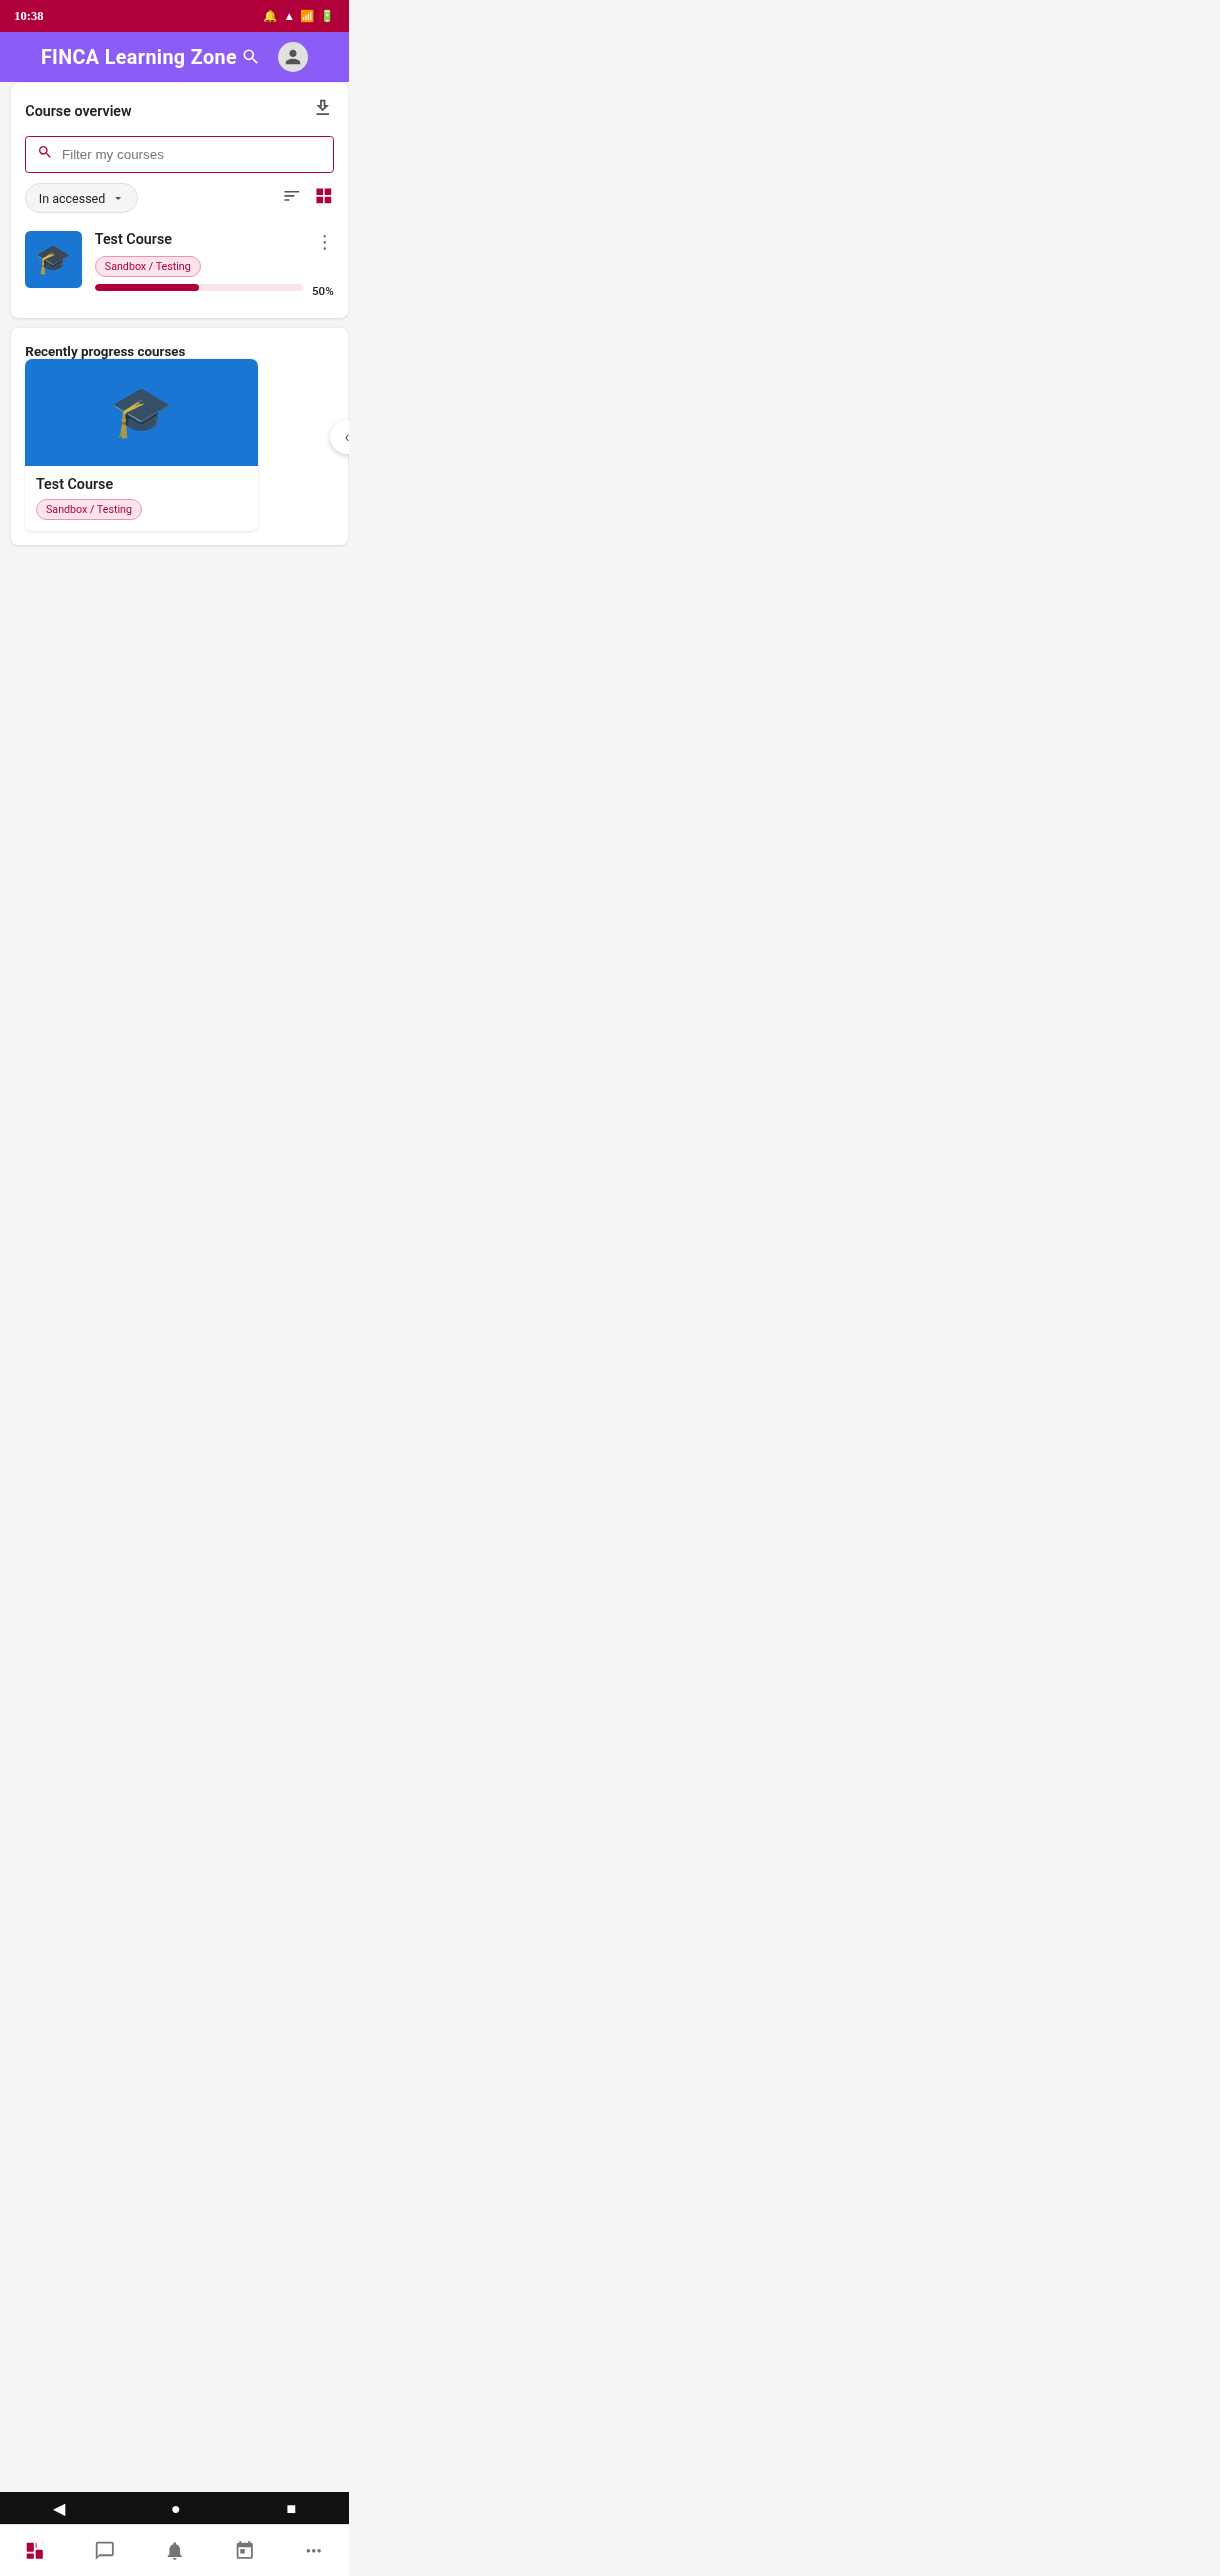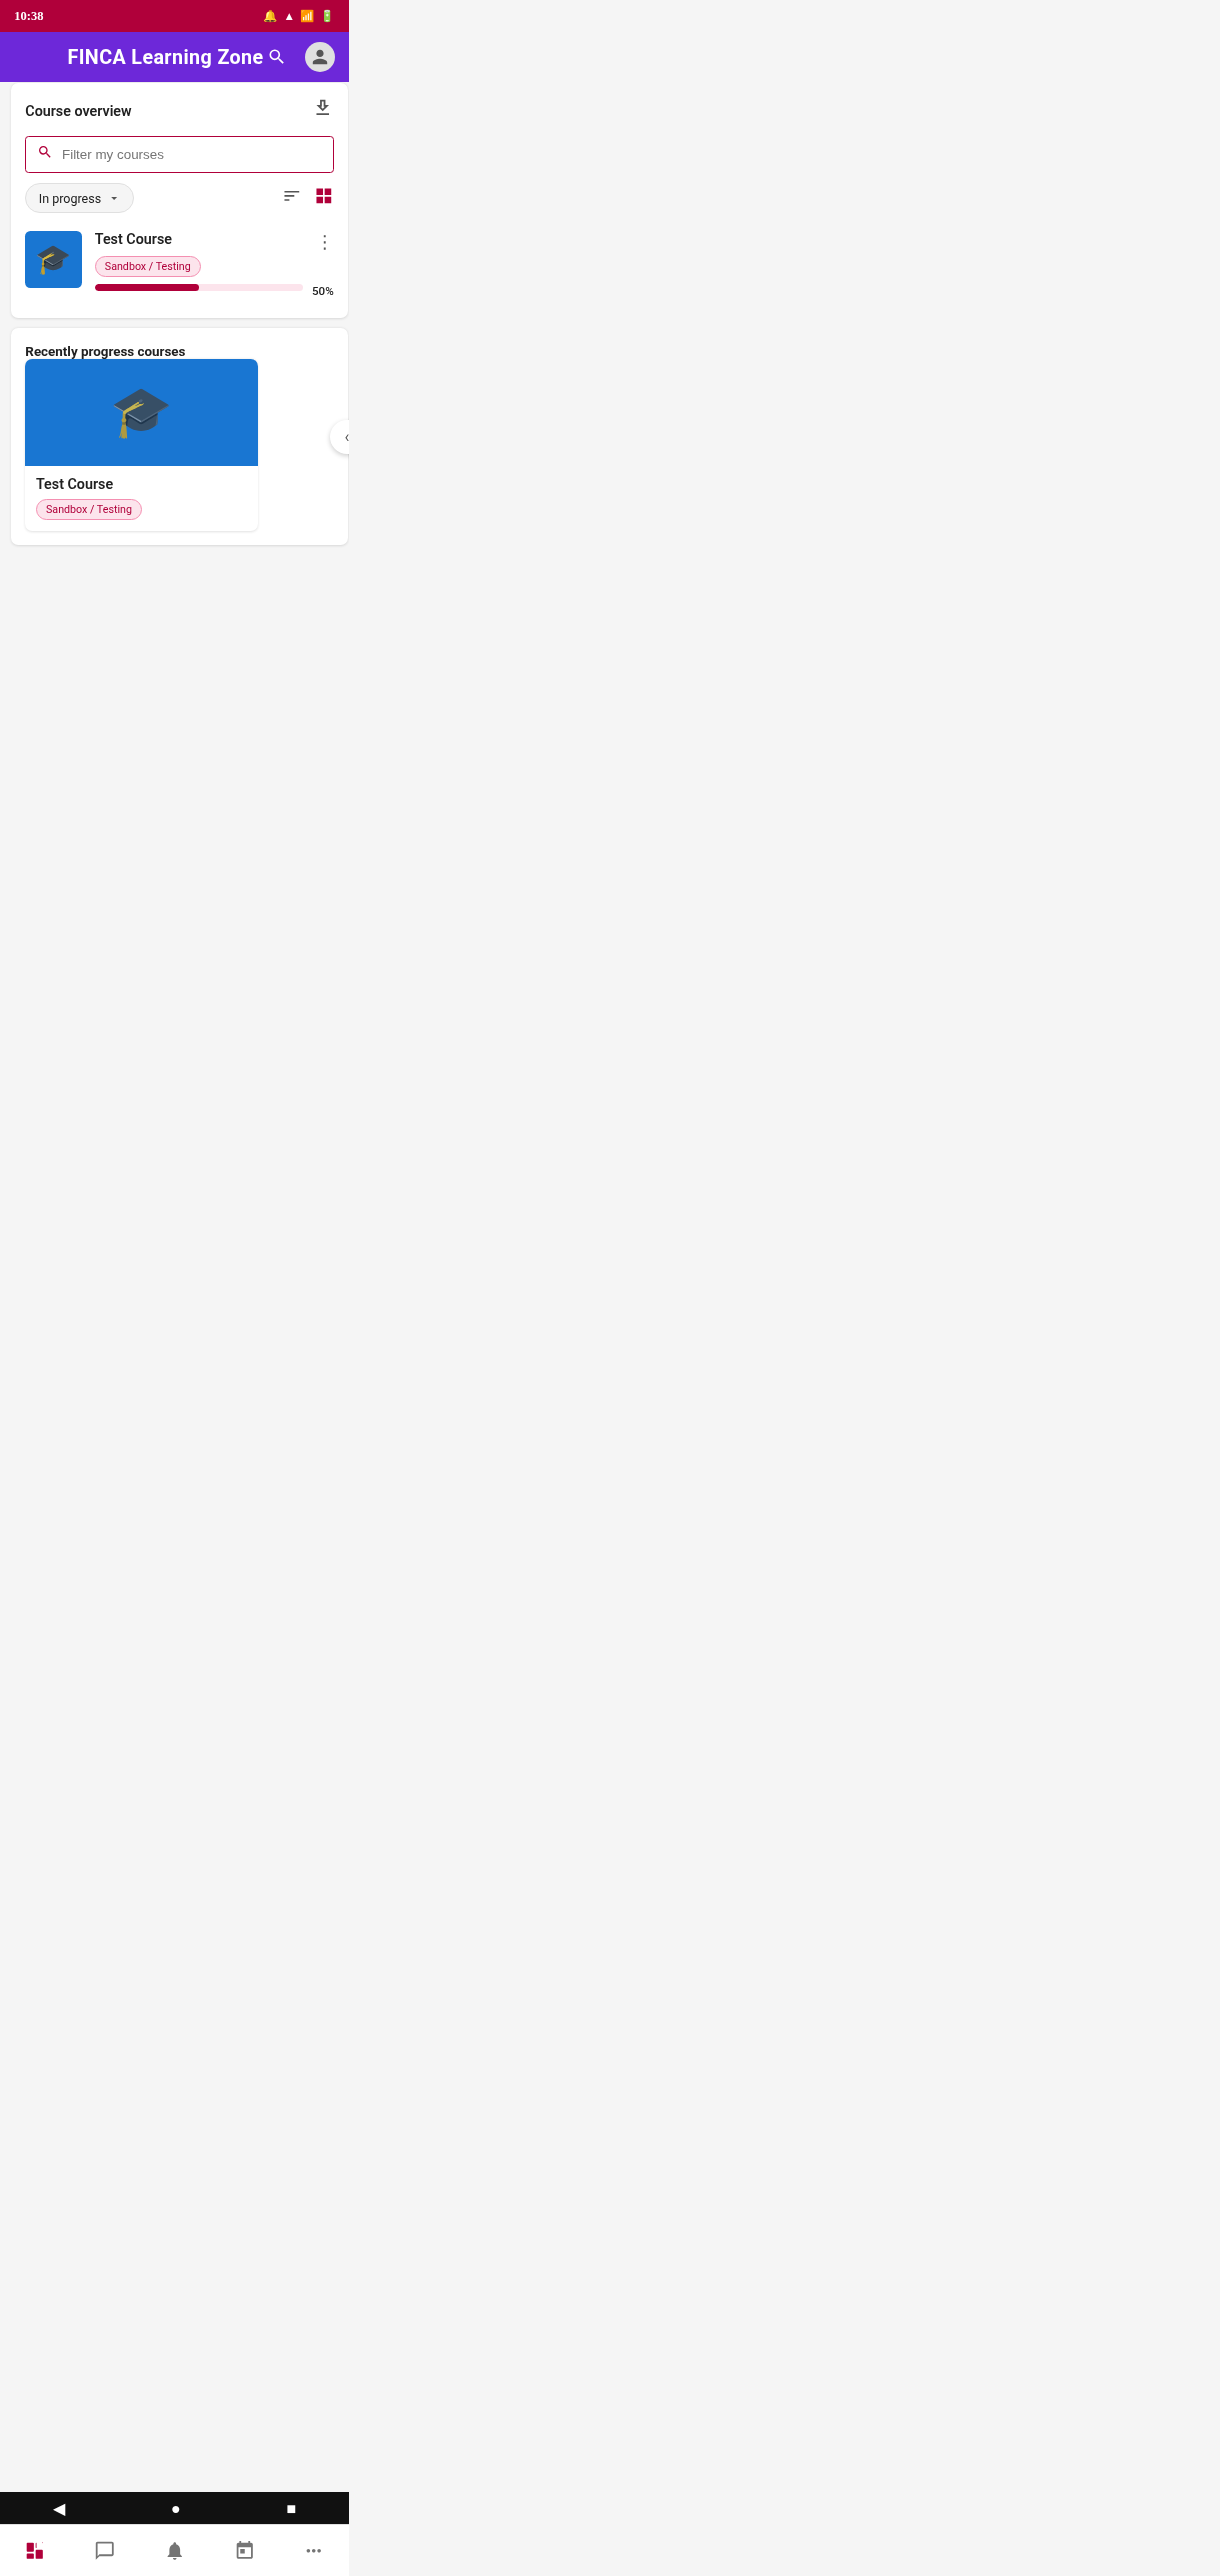--- a/index.html
+++ b/index.html
@@ -31,25 +31,25 @@
       display: flex;
       gap: 5.4px;
       align-items: center;
     }
     .status-icon {
       font-size: 11.6px;
     }
 
     
     .app-bar {
-      background: #6d28d9;
+      background: #8b5cf6;
       color: white;
       display: flex;
       align-items: center;
-      justify-content: flex-end;
+      justify-content: center;
       padding: 0 14.3px;
       height: 50px;
     }
     .app-bar-title {
       font-size: 19.7px;
       font-weight: 700;
       letter-spacing: 0.4px;
     }
     .app-bar-actions {
       display: flex;
@@ -403,21 +403,21 @@
       <span class="search-bar-icon">
         <svg width="16" height="16" viewBox="0 0 24 24" fill="#b0003a">
           <path d="M15.5 14h-.79l-.28-.27A6.471 6.471 0 0 0 16 9.5 6.5 6.5 0 1 0 9.5 16c1.61 0 3.09-.59 4.23-1.57l.27.28v.79l5 4.99L20.49 19l-4.99-5zm-6 0C7.01 14 5 11.99 5 9.5S7.01 5 9.5 5 14 7.01 14 9.5 11.99 14 9.5 14z"></path>
         </svg>
       </span>
       <input type="text" placeholder="Filter my courses" style="">
     </div>
 
     <div class="filter-row">
       <div class="filter-dropdown">
-        <span>In progress</span>
+        <span>In accessed</span>
         <svg width="14.3" height="14.3" viewBox="0 0 24 24" fill="#555">
           <path d="M7 10l5 5 5-5z"></path>
         </svg>
       </div>
       <div class="filter-icons">
         <span class="view-icon">
           <svg width="19.7" height="19.7" viewBox="0 0 24 24" fill="#555">
             <path d="M3 18h6v-2H3v2zm0-5h12v-2H3v2zm0-7v2h18V6H3z"></path>
           </svg>
         </span>

